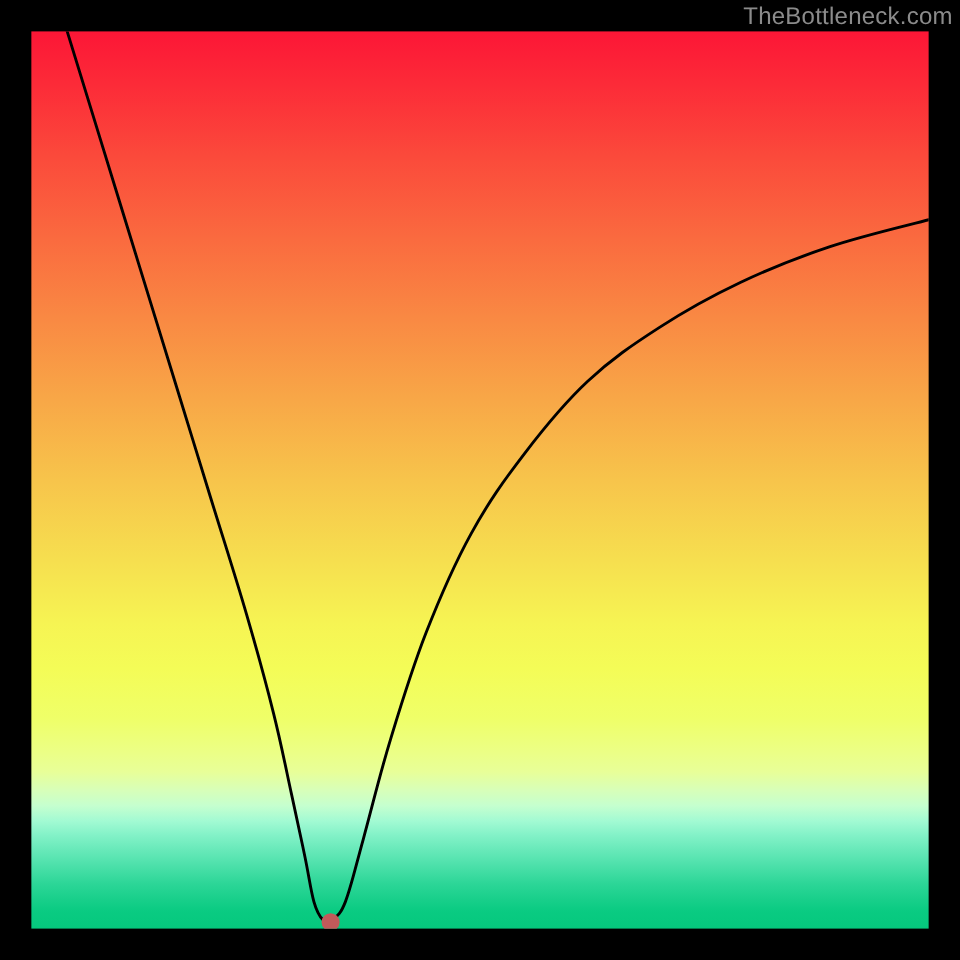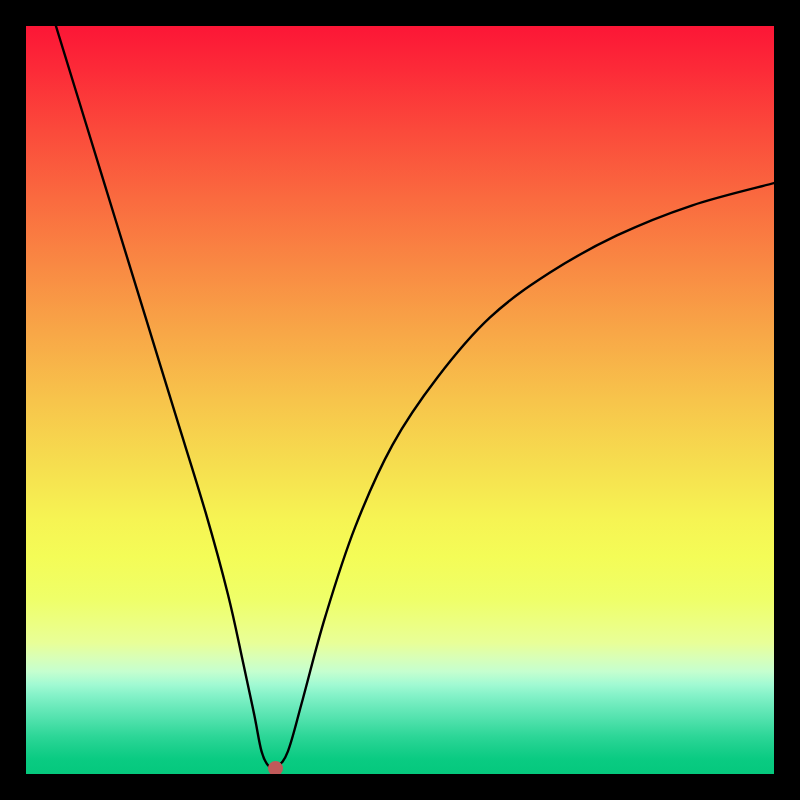--- a/index.html
+++ b/index.html
@@ -87,13 +87,14 @@
 <body>
 
 <div class="frame">
   <div class="plot">
     <div class="gradient"></div>
     <svg class="svg-curve" viewBox="0 0 748 748" preserveAspectRatio="none">
       <path fill="none" stroke="#000000" stroke-width="2.4" stroke-linecap="round" d="M 29.92 0.00 C 35.31 17.50, 49.07 62.23, 59.84 97.24 C 70.61 132.25, 78.99 159.47, 89.76 194.48 C 100.53 229.49, 108.91 256.71, 119.68 291.72 C 130.45 326.73, 138.83 353.95, 149.60 388.96 C 160.37 423.97, 170.10 453.89, 179.52 486.20 C 188.94 518.51, 195.23 541.55, 201.96 568.48 C 208.69 595.41, 212.21 614.26, 216.92 635.80 C 221.63 657.34, 224.77 672.00, 228.14 688.16 C 231.51 704.32, 232.93 716.14, 235.62 725.56 C 238.31 734.98, 240.41 737.83, 243.10 740.52 C 245.79 743.21, 247.21 743.21, 250.58 740.52 C 253.95 737.83, 257.09 737.68, 261.80 725.56 C 266.51 713.44, 270.03 697.44, 276.76 673.20 C 283.49 648.96, 289.78 621.89, 299.20 590.92 C 308.62 559.95, 317.00 532.13, 329.12 501.16 C 341.24 470.19, 351.71 445.81, 366.52 418.88 C 381.33 391.95, 393.90 374.45, 411.40 351.56 C 428.90 328.67, 443.56 310.57, 463.76 291.72 C 483.96 272.87, 500.71 261.65, 523.60 246.84 C 546.49 232.03, 565.34 221.56, 590.92 209.44 C 616.50 197.32, 637.45 188.94, 665.72 179.52 C 693.99 170.10, 733.19 161.12, 748.00 157.08"></path>
     </svg>
     <div class="marker" style="left: 242.332px; top: 734.516px; background: rgb(193, 90, 90);"></div>
   </div>
+  <div class="watermark">TheBottleneck.com</div>
 </div>
 
 </body></html>

